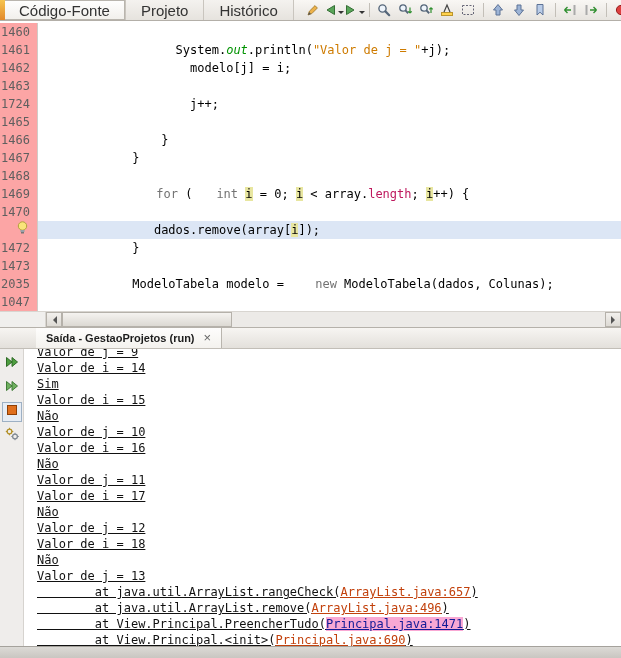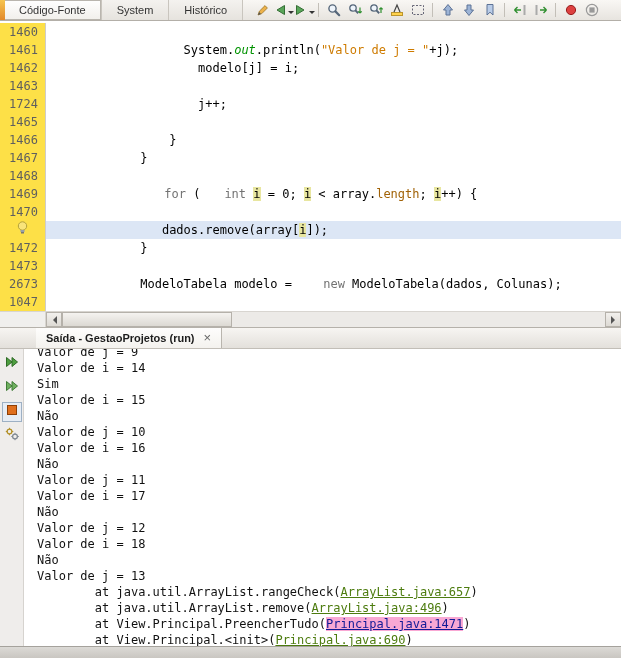--- a/index.html
+++ b/index.html
@@ -5,49 +5,49 @@
   * { box-sizing: border-box; margin: 0; padding: 0; }
   html,body { width:621px; height:658px; overflow:hidden; background:#fff;
               font-family:"Liberation Sans", sans-serif; }
   .ide { width:621px; height:658px; display:flex; flex-direction:column; }
 
   
   .topbar { height:21px; flex:none; display:flex; align-items:stretch;
             background:linear-gradient(#f9f7f4,#e7e4df);
             border-bottom:1px solid #b3afa8; }
   .tabs { display:flex; align-items:stretch; }
-  .tab { display:flex; align-items:center; padding:4px 15px; font-size:11px; color:#333;
+  .tab { display:flex; align-items:center; padding:4px 15px; font-size:15px; color:#333;
          border-right:1px solid #c9c5be; background:linear-gradient(#f4f2ef,#e6e3de);
          cursor:default; position:relative; white-space:nowrap; }
   .tab.selected { background:linear-gradient(#ffffff,#f1efeb);
                   box-shadow:inset 0 0 0 1px #b9b5ae; }
   .tab.selected::before { content:""; position:absolute; left:0; top:0; bottom:0; width:5px;
                           background:linear-gradient(#f6c44f,#e2892b); }
   .tab.selected span { margin-left:4px; }
   .tools { display:flex; align-items:center; margin-left:8px; }
   .tbtn { width:21px; height:19px; display:flex; align-items:center; justify-content:center;
           border-radius:2px; cursor:pointer; }
   .tbtn svg { display:block; }
   .caret { width:0; height:0; border:3px solid transparent; border-top-color:#333;
            margin-left:0px; margin-top:7px; }
   .tsep { width:1px; height:14px; background:#c3bfb8; margin:0 4px; flex:none; }
 
   
   .editor { height:290px; flex:none; background:#fff; overflow:hidden; padding-top:2px; }
   .code-row { display:flex; height:18px; font:12px "DejaVu Sans Mono", monospace;
               line-height:18px; white-space:pre; }
-  .gutter { width:46px; flex:none; background:#fde047; border-right:1px solid #cfccc7;
+  .gutter { width:38px; flex:none; background:#fca5a5; border-right:1px solid #cfccc7;
             color:#5f5f5f; display:flex; justify-content:flex-end; align-items:center;
             padding-right:7px; }
   .gutter.has-glyph { justify-content:flex-start; padding-left:16px; }
   .code { flex:1; padding-left:22px; }
   .code.current { background:#dce6f5; }
   .tk-kw  { color:#737373;margin-left:24px; }
   .tk-str { color:#ce7b00; }
-  .tk-fld { color:#a16207; }
+  .tk-fld { color:#be185d; }
   .tk-flds{ color:#009300; font-style:italic; }
   .tk-occ { background:#e8e6a0; }
 
   
   .hscroll { height:16px; flex:none; display:flex; background:#eceae7;
              border-top:1px solid #d8d5d0; }
   .hs-spacer { width:46px; flex:none; background:#f0efed; border-right:1px solid #d8d5d0; }
   .sb-btn { width:16px; height:100%; flex:none; background:linear-gradient(#f2f0ed,#dddad4);
             border:1px solid #b5b1aa; display:flex; align-items:center; justify-content:center;
             cursor:pointer; }
@@ -69,41 +69,41 @@
 
   
   .out-body { height:297px; flex:none; display:flex; overflow:hidden; }
   .out-toolbar { width:24px; flex:none; background:#efedeb; border-right:1px solid #d6d3cf;
                  display:flex; flex-direction:column; align-items:center; padding-top:5px; gap:4px; }
   .out-btn { width:20px; height:20px; display:flex; align-items:center; justify-content:center;
              border:1px solid transparent; cursor:pointer; }
   .out-btn.pressed { border:1px solid #9db0c4; background:#e6ecf4; }
   .out-text { flex:1; background:#fff; overflow:hidden; }
   .out-lines { margin-top:-5px; font:12px "DejaVu Sans Mono", monospace; line-height:16px;
-               white-space:pre; padding-left:13px; color:#111; }
+               white-space:pre; padding-left:13px; color:#111;text-decoration:underline; }
   .out-line { height:16px; }
-  .ol-link    { color:#4d7c0f; text-decoration:underline; cursor:pointer; }
+  .ol-link    { color:#c2410c; text-decoration:underline; cursor:pointer; }
   .ol-linksel { color:#101a96; text-decoration:underline; background:#f9a8d4; cursor:pointer; }
 
   
   .bottom-bar { height:13px; flex:none; background:linear-gradient(#dcdad6,#c7c4bf);
                 border-top:1px solid #a5a29c; }
 </style>
 </head>
 <body>
 
 <div class="ide">
 
   <div class="topbar">
     <div class="tabs">
         <div class="tab selected">
           <span>Código-Fonte</span>
         </div>
         <div class="tab">
-          <span>System</span>
+          <span>Projeto</span>
         </div>
         <div class="tab">
           <span>Histórico</span>
         </div>
       </div>
     <div class="tools">
         <div class="tbtn" title="Last Edited">
           <span>
             <svg width="16" height="16" viewBox="0 0 16 16" xmlns="http://www.w3.org/2000/svg">
               <path d="M4 13l1.4-3.8 5.6-5.6 2.4 2.4-5.6 5.6z" fill="#edb24a" stroke="#9a7426" stroke-width="0.8"></path>
@@ -240,21 +240,21 @@
         <div class="code-row"><div class="gutter">1468</div><div class="code"></div></div>
         <div class="code-row"><div class="gutter">1469</div><div class="code"><span>          </span><span class="tk-kw">for</span><span> (</span><span class="tk-kw">int</span><span> </span><span class="tk-occ">i</span><span> = 0; </span><span class="tk-occ">i</span><span> &lt; array.</span><span class="tk-fld">length</span><span>; </span><span class="tk-occ">i</span><span>++) {</span></div></div>
         <div class="code-row"><div class="gutter">1470</div><div class="code"></div></div>
         <div class="code-row"><div class="gutter has-glyph"><span><svg width="13" height="14" viewBox="0 0 13 14" xmlns="http://www.w3.org/2000/svg">
                 <circle cx="6.5" cy="5" r="4.2" fill="#f9e47a" stroke="#b3a13a"></circle>
                 <rect x="4.5" y="9" width="4" height="2" fill="#98a0a8"></rect>
                 <rect x="5" y="11" width="3" height="1.5" fill="#777"></rect>
               </svg></span></div><div class="code current"><span>             dados.remove(array[</span><span class="tk-occ">i</span><span>]);</span></div></div>
         <div class="code-row"><div class="gutter">1472</div><div class="code"><span>          }</span></div></div>
         <div class="code-row"><div class="gutter">1473</div><div class="code"></div></div>
-        <div class="code-row"><div class="gutter">2673</div><div class="code"><span>          ModeloTabela modelo = </span><span class="tk-kw">new</span><span> ModeloTabela(dados, Colunas);</span></div></div>
+        <div class="code-row"><div class="gutter">2035</div><div class="code"><span>          ModeloTabela modelo = </span><span class="tk-kw">new</span><span> ModeloTabela(dados, Colunas);</span></div></div>
         <div class="code-row"><div class="gutter">1047</div><div class="code"></div></div>
       </div>
   </div>
 
   <div class="hscroll">
     <div class="hs-spacer"></div>
     <div class="sb-btn">
         <span class="tri-left"></span>
       </div>
     <div class="sb-track">

